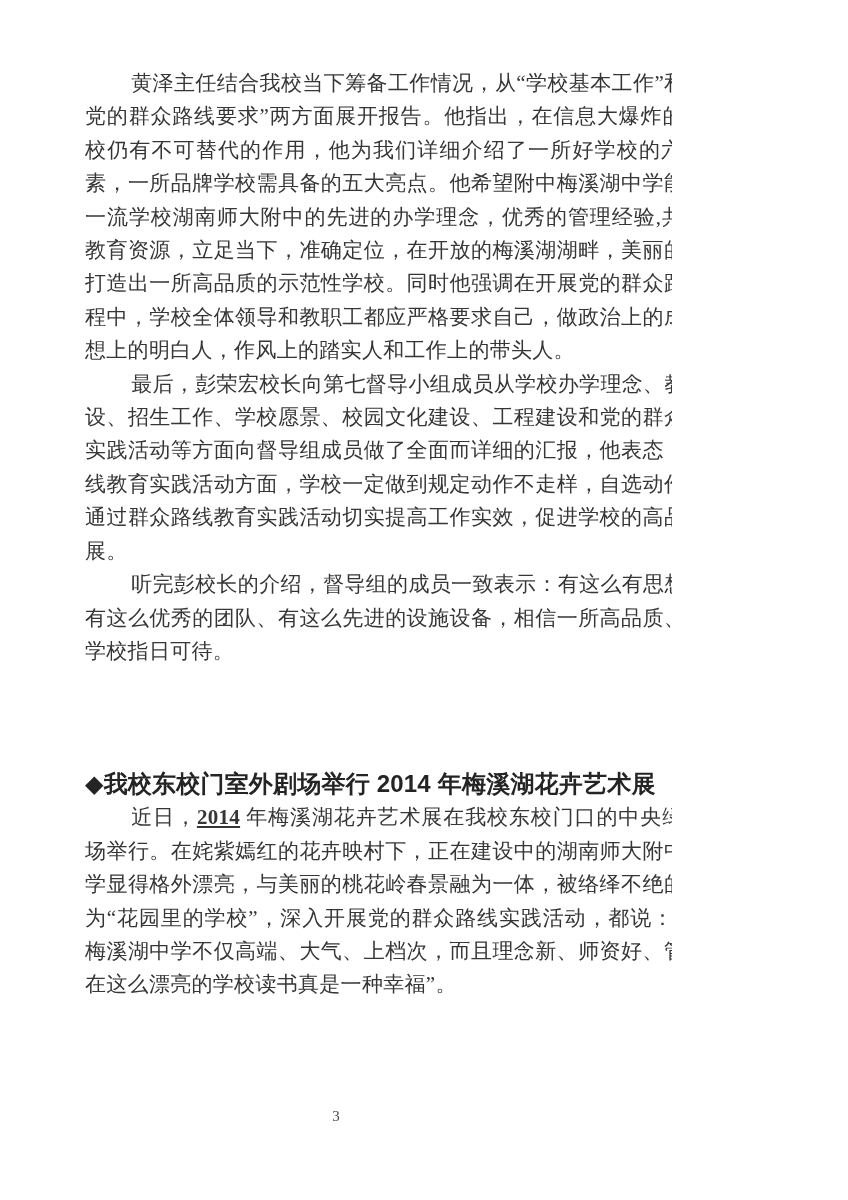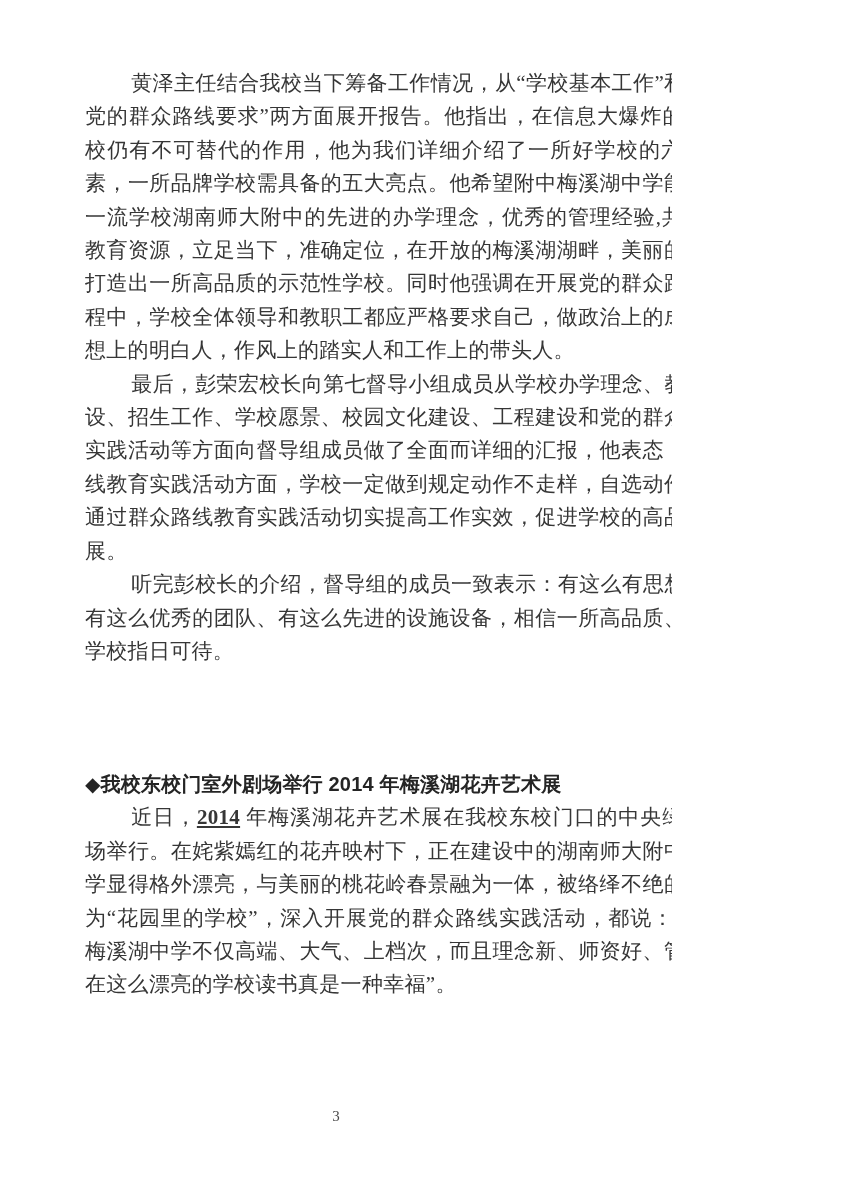--- a/index.html
+++ b/index.html
@@ -27,21 +27,21 @@
     line-height: 33.4px;
     color: #363636;
     text-align: justify;
     text-indent: 2.2em;
     letter-spacing: 0.3px;
     word-break: break-all;
   }
   .section-heading {
     margin: 99px 0 0 0;
     font-family: "Liberation Sans", "DejaVu Sans", sans-serif;
-    font-size: 20px;
+    font-size: 24px;
     line-height: 34px;
     font-weight: bold;
     color: #242424;
     letter-spacing: 0.2px;
   }
   .bold-num {
     font-weight: bold;
     text-decoration: underline;
   }
   .page-number {

